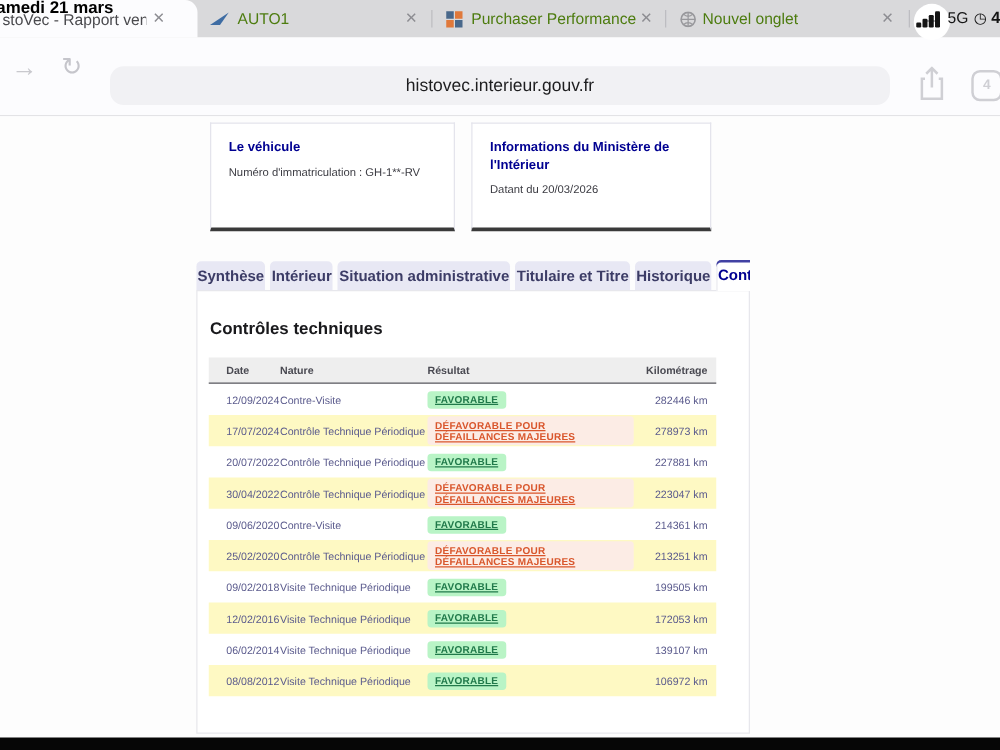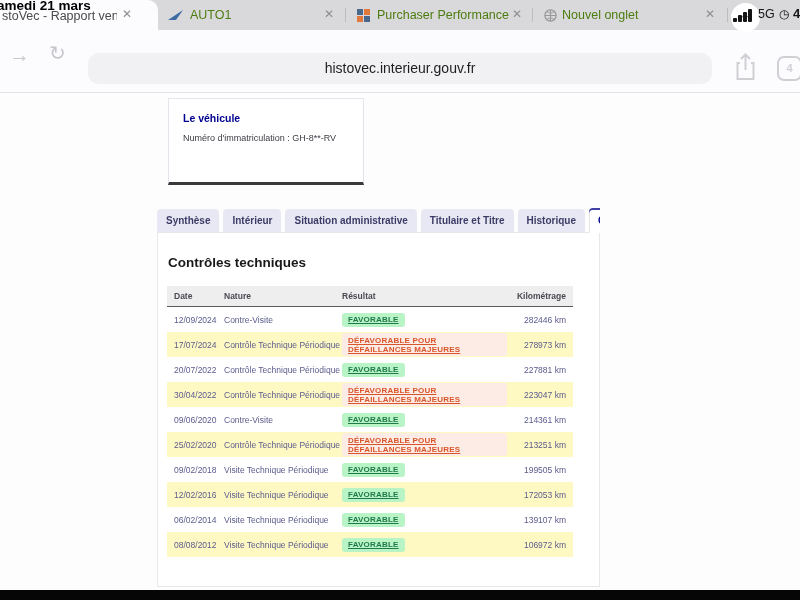--- a/index.html
+++ b/index.html
@@ -40,35 +40,35 @@
 
   
   .page { position:absolute; left:0; top:93px; width:800px; height:497px; background:#fdfdfd; }
   .info-card { position:absolute; top:5px; height:87px; background:#fff; border:1px solid #e4e4ec;
     border-bottom:3px solid #3a3a3a; padding:13px 14px; }
   .info-card h3 { font-size:10.5px; font-weight:bold; color:#000091; line-height:1.3; margin-bottom:7px; }
   .info-card p { font-size:9px; color:#3c3c43; }
 
   .rtabs { position:absolute; left:157px; top:115px; width:443px; height:25px; display:flex;
     gap:4px; overflow:hidden; align-items:flex-end; }
-  .rtab { flex:0 0 auto; height:24px; line-height:24px; padding:0 9px; font-size:10px; font-weight:bold;
+  .rtab { flex:0 0 auto; height:24px; line-height:24px; padding:0 1px; font-size:12px; font-weight:bold;
     background:#e8e8f4; color:#3c3c66; border-radius:4px 4px 0 0; white-space:nowrap; cursor:default; }
   .rtab.active { background:#fff; color:#000091; height:25px; line-height:25px;
     box-shadow:inset 0 2px 0 #4141a3, inset 1px 0 0 #e7e7ec, inset -1px 0 0 #e7e7ec; position:relative; z-index:3; }
 
   .big-card { position:absolute; left:157px; top:139px; width:443px; height:355px; background:#fff;
     border:1px solid #e7e7ec; }
   .section-title { position:absolute; left:10px; top:22px; font-size:13.5px; font-weight:bold; color:#19191c; }
 
   .ct-table { position:absolute; left:9px; top:53px; width:406px; font-size:8.5px; }
   .t-head { display:flex; height:21px; background:#eee; border-bottom:1px solid #5a5a60;
     align-items:center; font-weight:bold; color:#4a4a52; }
   .t-row { display:flex; height:25px; align-items:center; color:#5b5b8d; }
   .t-row.alt { background:#fef9c3; }
-  .c-date { width:57px; padding-left:7px; }
+  .c-date { width:57px; padding-left:14px; }
   .c-nature { width:118px; }
   .c-res { width:165px; }
   .c-km { width:66px; text-align:right; padding-right:7px; }
   .badge { display:inline-block; font-size:8px; font-weight:bold; padding:2.5px 6px; border-radius:3px;
     letter-spacing:.2px;text-decoration:underline; }
   .badge.success { background:#b9f4c6; color:#20794a; }
   .badge.danger { background:#fcece5; color:#d9562c; }
 
   .black-bar { position:absolute; left:0; top:590px; width:800px; height:10px; background:#060606; }
 </style>
@@ -127,21 +127,25 @@
     <path d="M6 10 H3.5 V26 H19.5 V10 H17" fill="none" stroke="#cfcfd4" stroke-width="2"></path>
     <path d="M11.5 2 V17 M7 6 L11.5 1.5 L16 6" fill="none" stroke="#cfcfd4" stroke-width="2"></path>
   </svg>
   <div class="tabs-ic">4</div>
 </div>
 
 <div class="page">
 
   <div class="info-card" style="left:168px;width:196px">
     <h3>Le véhicule</h3>
-    <p>Numéro d'immatriculation : GH-8**-RV</p>
+    <p>Numéro d'immatriculation : GH-1**-RV</p>
+  </div>
+  <div class="info-card" style="left:377px;width:192px">
+    <h3 style="width:155px">Informations du Ministère de l'Intérieur</h3>
+    <p>Datant du 20/03/2026</p>
   </div>
 
   <div class="rtabs">
       <div class="rtab">Synthèse</div>
       <div class="rtab">Intérieur</div>
       <div class="rtab">Situation administrative</div>
       <div class="rtab">Titulaire et Titre</div>
       <div class="rtab">Historique</div>
       <div class="rtab active">Contrôles techniques</div>
     </div>

